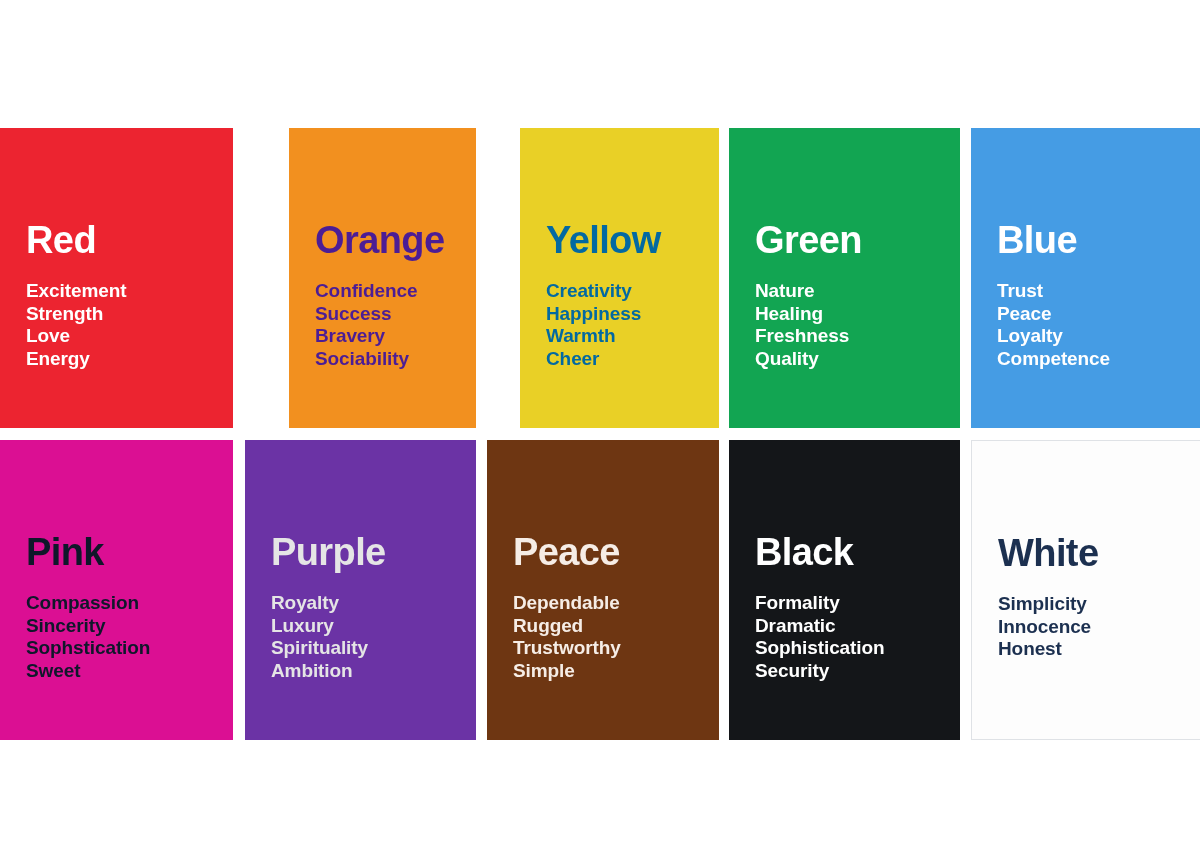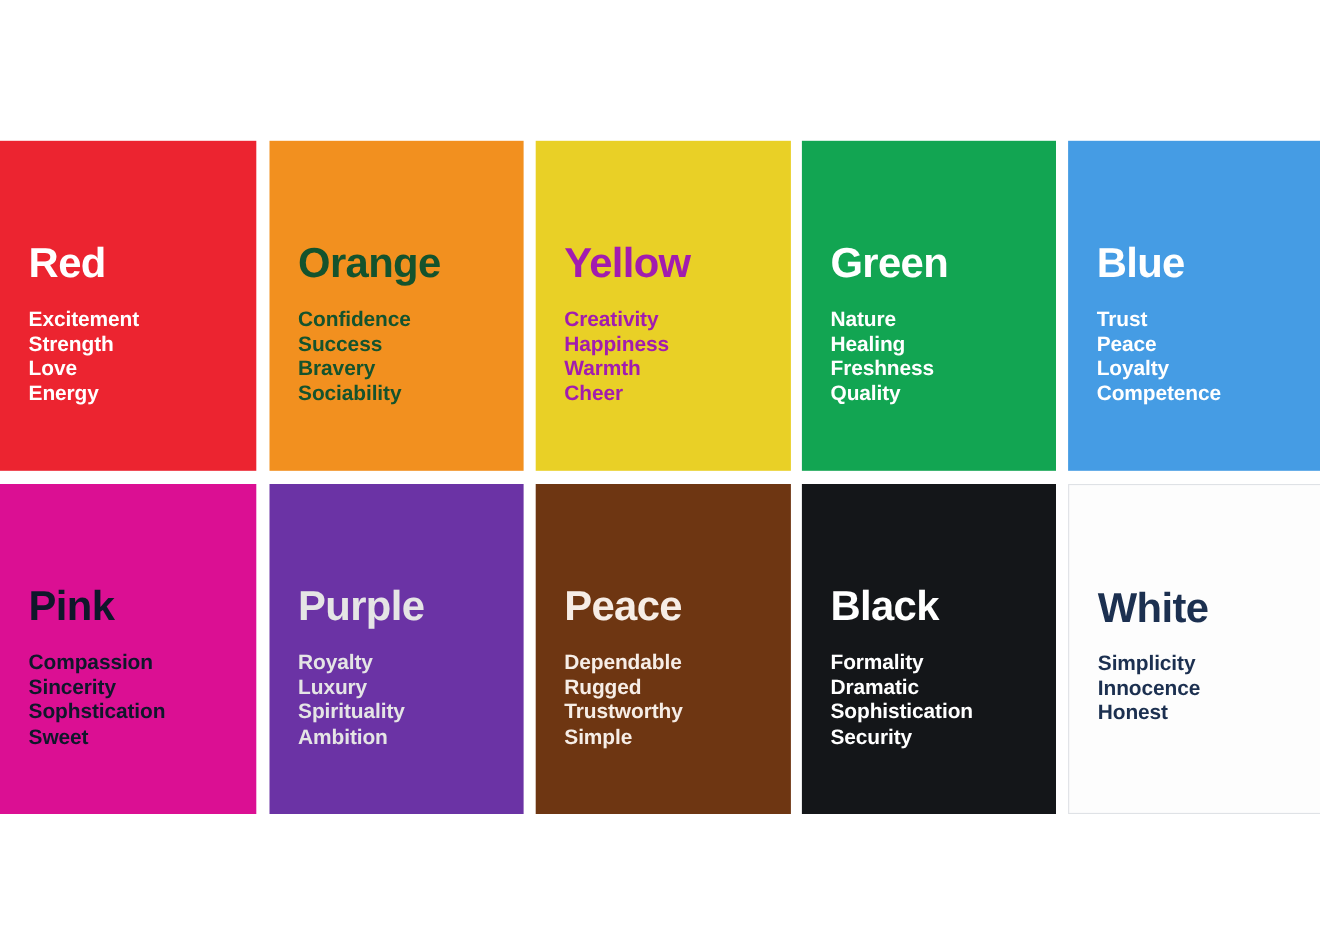--- a/index.html
+++ b/index.html
@@ -97,32 +97,32 @@
         <div class="card-inner">
           <div class="card-title">Red</div>
           <ul class="trait-list">
             <li class="trait">Excitement</li>
             <li class="trait">Strength</li>
             <li class="trait">Love</li>
             <li class="trait">Energy</li>
           </ul>
         </div>
       </div>
-      <div class="card card-c1 card-r0" style="background: rgb(242, 144, 31); color: #14532d;">
+      <div class="card card-c1 card-r0" style="background: rgb(242, 144, 31); color: #4c1d95; margin-left: 44px;">
         <div class="card-inner">
           <div class="card-title">Orange</div>
           <ul class="trait-list">
             <li class="trait">Confidence</li>
             <li class="trait">Success</li>
             <li class="trait">Bravery</li>
             <li class="trait">Sociability</li>
           </ul>
         </div>
       </div>
-      <div class="card card-c2 card-r0" style="background: rgb(233, 208, 38); color: #a21caf;">
+      <div class="card card-c2 card-r0" style="background: rgb(233, 208, 38); color: #0369a1; margin-left: 33px;">
         <div class="card-inner">
           <div class="card-title">Yellow</div>
           <ul class="trait-list">
             <li class="trait">Creativity</li>
             <li class="trait">Happiness</li>
             <li class="trait">Warmth</li>
             <li class="trait">Cheer</li>
           </ul>
         </div>
       </div>

